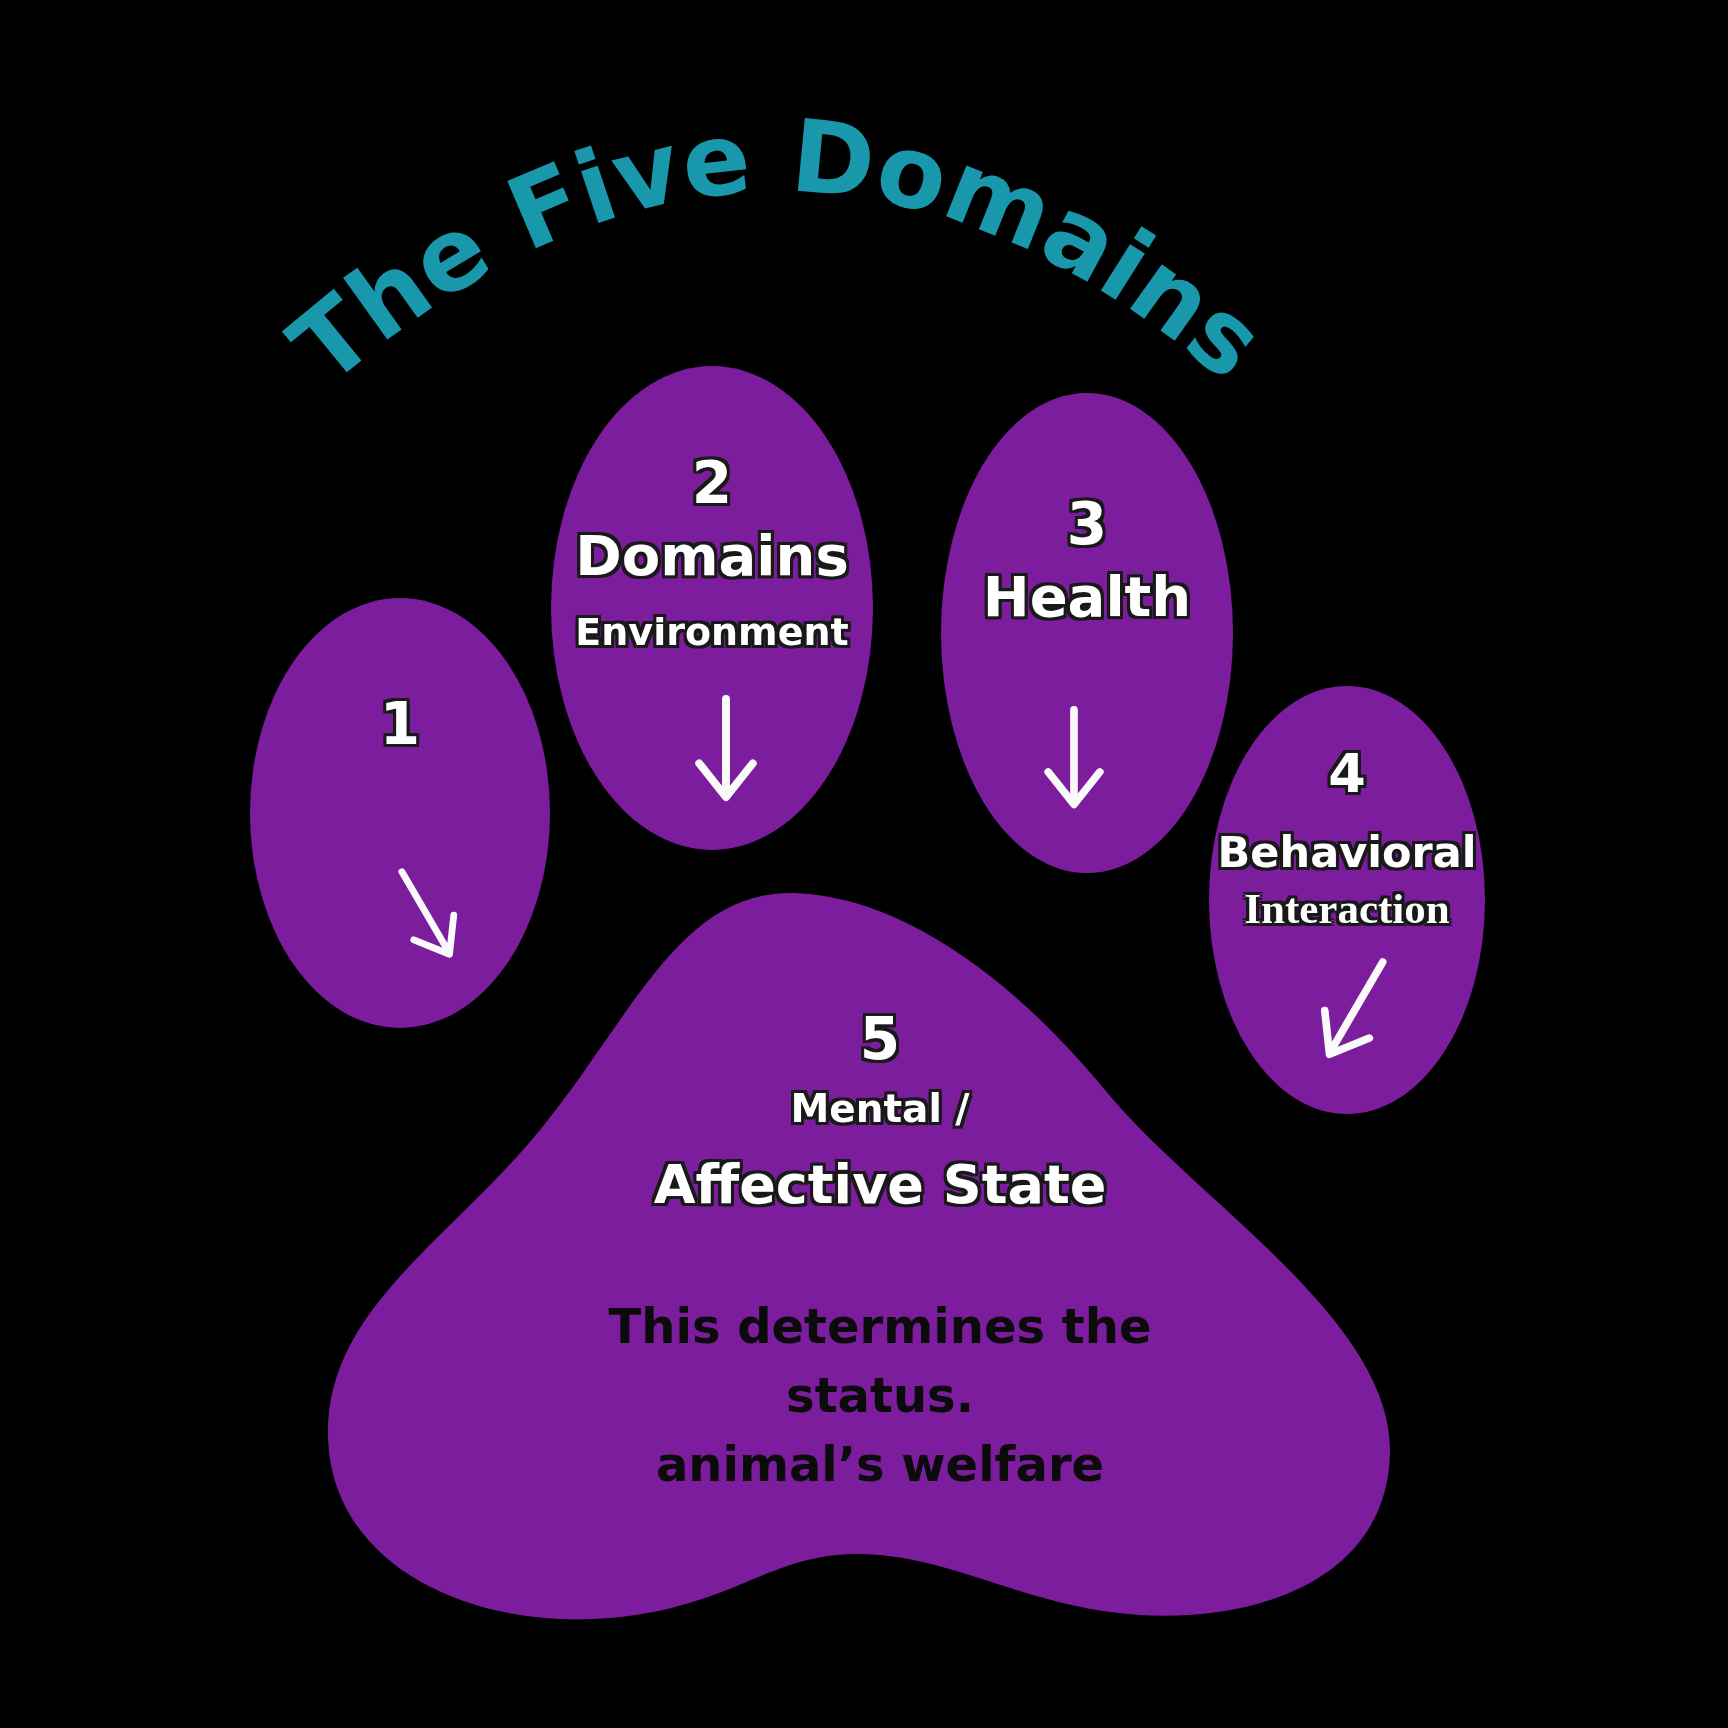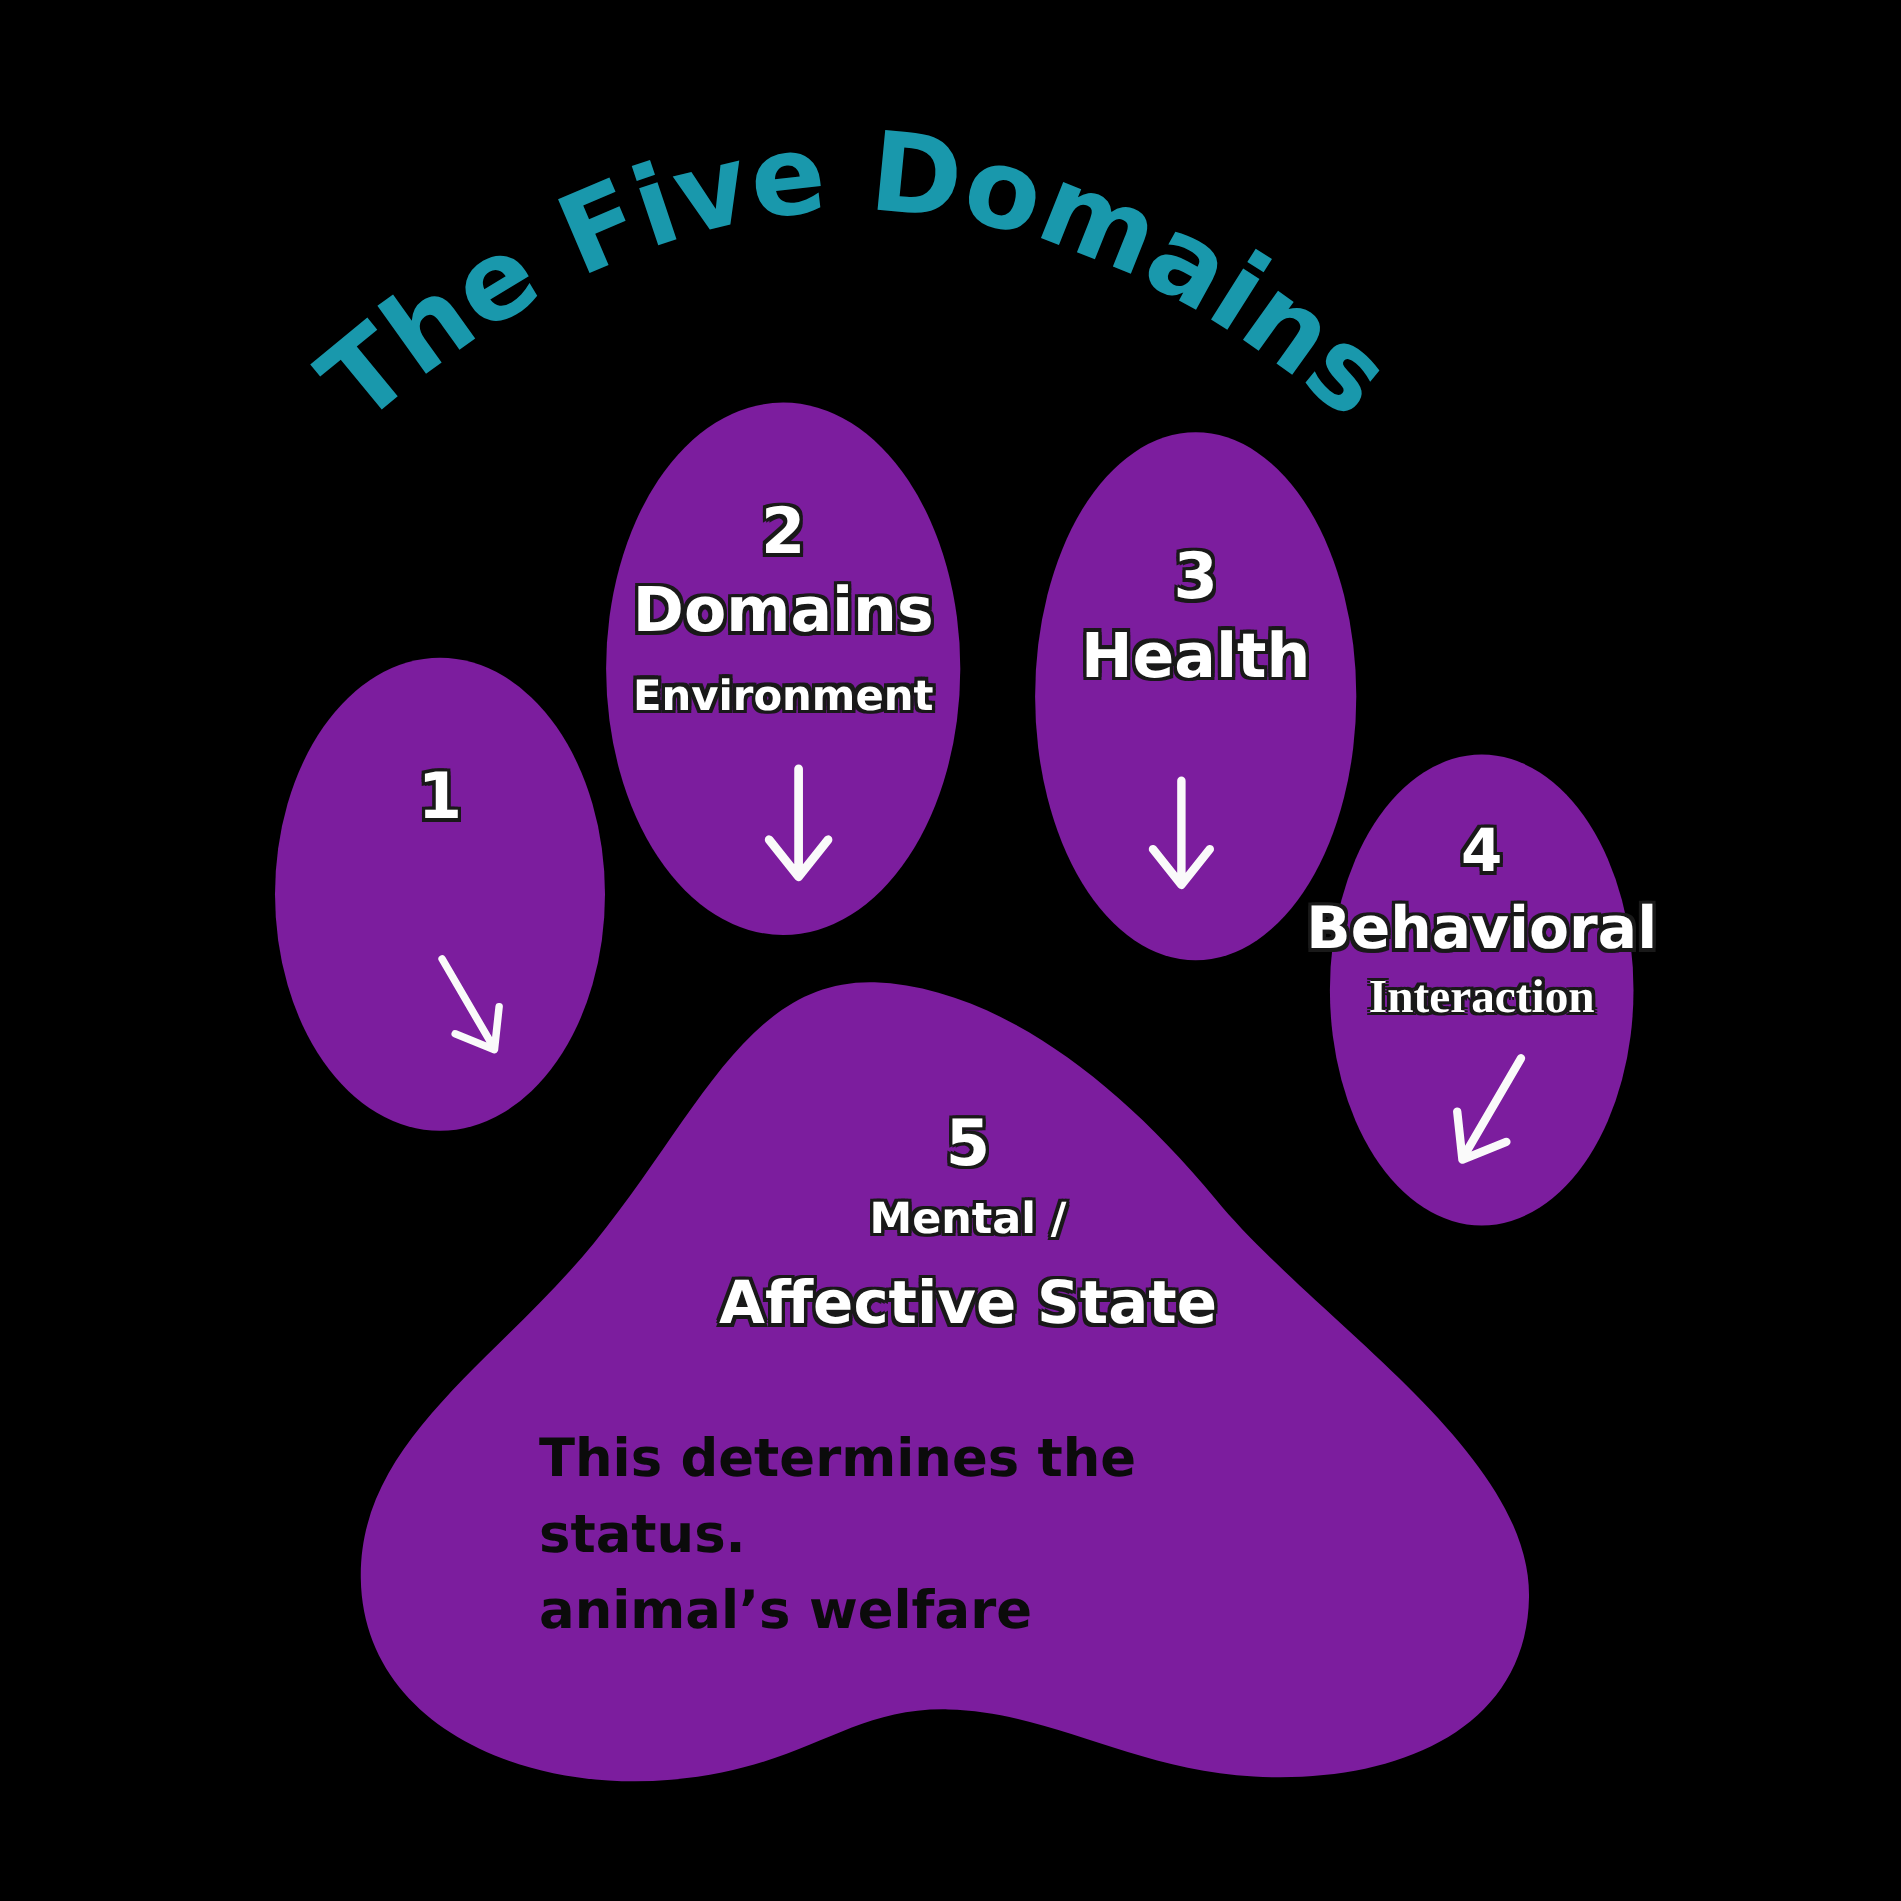--- a/index.html
+++ b/index.html
@@ -16,41 +16,41 @@
   }
   .outlined{
     color:#ffffff;
     text-shadow:-3px -3px 0 #191919,3px -3px 0 #191919,-3px 3px 0 #191919,3px 3px 0 #191919,
                 -3px 0 0 #191919,3px 0 0 #191919,0 -3px 0 #191919,0 3px 0 #191919;
   }
   .t-num{font-size:58px;line-height:1.1;}
   .t-main{font-size:56px;line-height:1.15;margin-top:8px;}
   .t-env{font-size:38px;line-height:1.2;margin-top:22px;}
   .oval4 .t-num{font-size:54px;}
-  .t-beh{font-size:53px;line-height:1.2;margin-top:10px;}
+  .t-beh{font-size:43px;line-height:1.2;margin-top:24px;}
   .t-beh2{font-size:43px;line-height:1.2;margin-top:4px;font-family:Liberation Serif, serif;}
   .arrow{position:absolute;}
   .arrow path{stroke:#fafafa;stroke-width:8;fill:none;stroke-linecap:round;stroke-linejoin:round;}
   .oval1{left:250px;top:598px;width:300px;height:430px;padding-top:95px;}
   .oval1 .arrow{left:140px;top:262px;width:85px;height:112px;}
   .oval2{left:551px;top:366px;width:322px;height:484px;padding-top:86px;}
   .oval2 .arrow{left:140px;top:328px;width:70px;height:114px;}
   .oval3{left:941px;top:393px;width:292px;height:480px;padding-top:100px;}
   .oval3 .arrow{left:98px;top:312px;width:70px;height:110px;}
   .oval4{left:1209px;top:686px;width:276px;height:428px;padding-top:58px;}
   .oval4 .arrow{left:92px;top:268px;width:95px;height:115px;}
   .pad-fill{fill:#7c1d9e;}
   .pad-text{
     position:absolute;left:545px;top:1008px;width:670px;text-align:center;
   }
   .pad-text .t-num{font-size:58px;}
   .pad-text .t-line{font-size:39px;line-height:1.2;margin-top:14px;}
   .pad-text .t-line2{font-size:54px;line-height:1.2;margin-top:20px;}
   .note{
-    position:absolute;left:490px;top:1292px;width:780px;text-align:left;
+    position:absolute;left:490px;top:1292px;width:780px;text-align:center;
     color:#0b0b0b;font-size:48px;line-height:69px;
   }
 </style>
 </head>
 <body>
 
 <div class="canvas">
 
   <svg class="layer" viewBox="0 0 1728 1728" aria-hidden="true">
     <path class="pad-fill" d="

